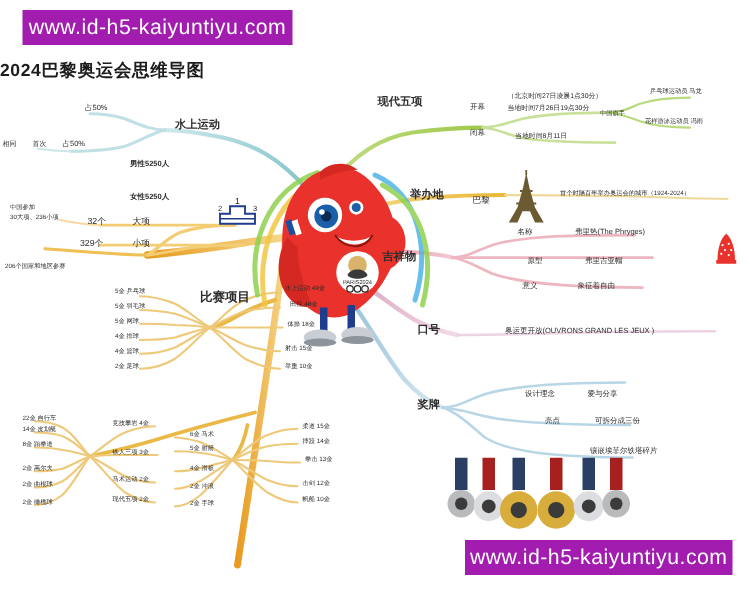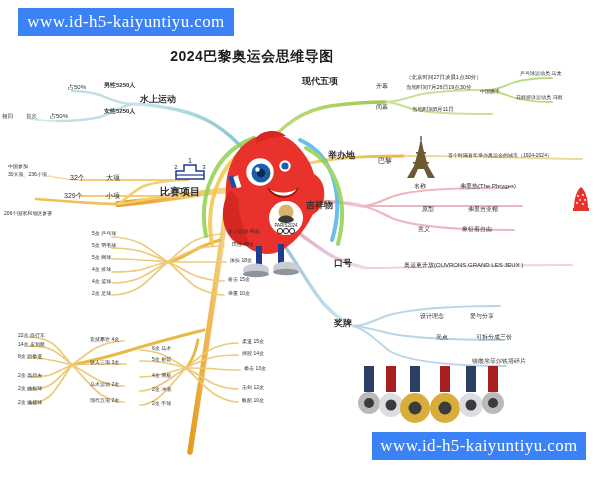--- a/index.html
+++ b/index.html
@@ -11,30 +11,30 @@
   }
   #canvas{position:absolute;inset:0;width:600px;height:480px;}
   svg.lines{position:absolute;left:0;top:0;width:600px;height:480px;pointer-events:none;}
   .node{position:absolute;white-space:nowrap;color:#2b2b2b;line-height:1.15;}
   .t5{font-size:5px;}
   .t55{font-size:5.5px;}
   .t6{font-size:6px;}
   .t7{font-size:7px;}
   .t9{font-size:9px;}
   .t10{font-size:10px;}
-  .bold{font-weight:bold;}
+  .bold{font-weight:bold;margin-top:47px;}
   .title{
-    position:absolute;left:0;top:48px;width:504px;text-align:center;
+    position:absolute;left:0;top:48px;width:504px;
     font-size:14px;font-weight:bold;color:#1c1c1c;letter-spacing:.5px;
   }
   .watermark{
-    position:absolute;background:#3b82f6;color:#ffffff;
+    position:absolute;background:#a21caf;color:#ffffff;
     font-size:17px;letter-spacing:.4px;
     display:flex;align-items:center;justify-content:center;
-    font-family:Liberation Serif, serif;
+    font-family:Liberation Sans, sans-serif;
   }
   #wm-top{left:18px;top:8px;width:216px;height:28px;}
   #wm-bottom{left:372px;top:432px;width:214px;height:28px;}
   .branch-label{font-weight:bold;color:#2e2e2e;}
   
   #mascot{position:absolute;left:216px;top:128px;width:112px;height:155px;}
   #medals{position:absolute;left:356px;top:366px;width:150px;height:62px;}
   #eiffel{position:absolute;left:404px;top:136px;width:34px;height:44px;}
   #podium{position:absolute;left:168px;top:156px;width:44px;height:26px;}
   #phryg-ico{position:absolute;left:572px;top:186px;width:18px;height:26px;}

